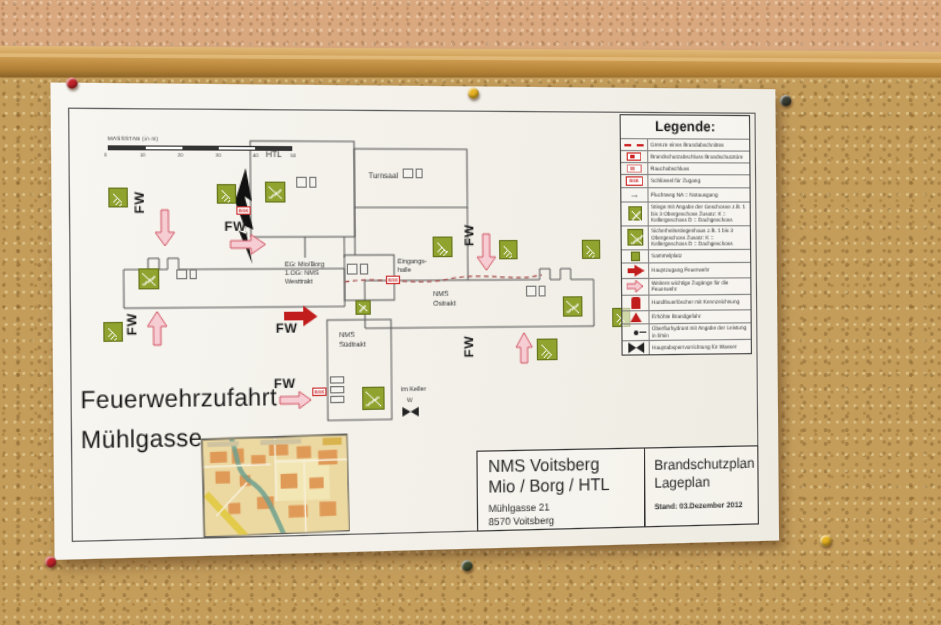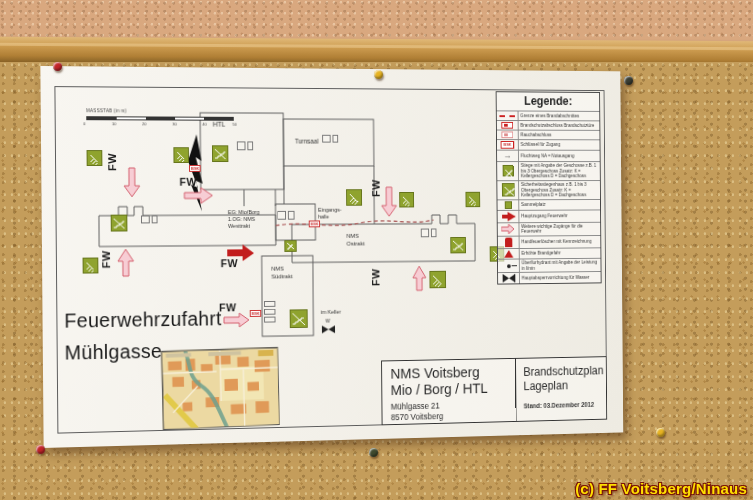--- a/index.html
+++ b/index.html
@@ -445,14 +445,13 @@
     </div>
   </div>
 
   <div class="pin red" style="left:53px;top:62px;"></div>
   <div class="pin yellow" style="left:374px;top:70px;"></div>
   <div class="pin black" style="left:624px;top:76px;"></div>
   <div class="pin red" style="left:36px;top:445px;"></div>
   <div class="pin olive" style="left:369px;top:448px;"></div>
   <div class="pin yellow" style="left:656px;top:428px;"></div>
 
-  <div class="credit">(c) FF Voitsberg/Ninaus</div>
 </div>
 
 </body></html>

